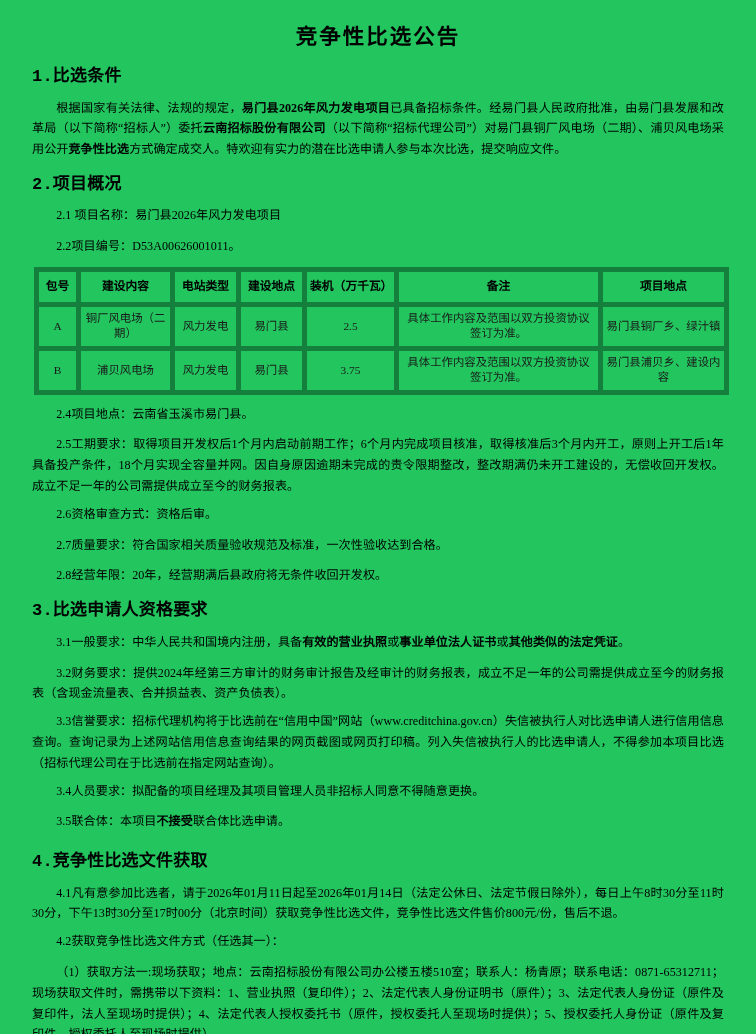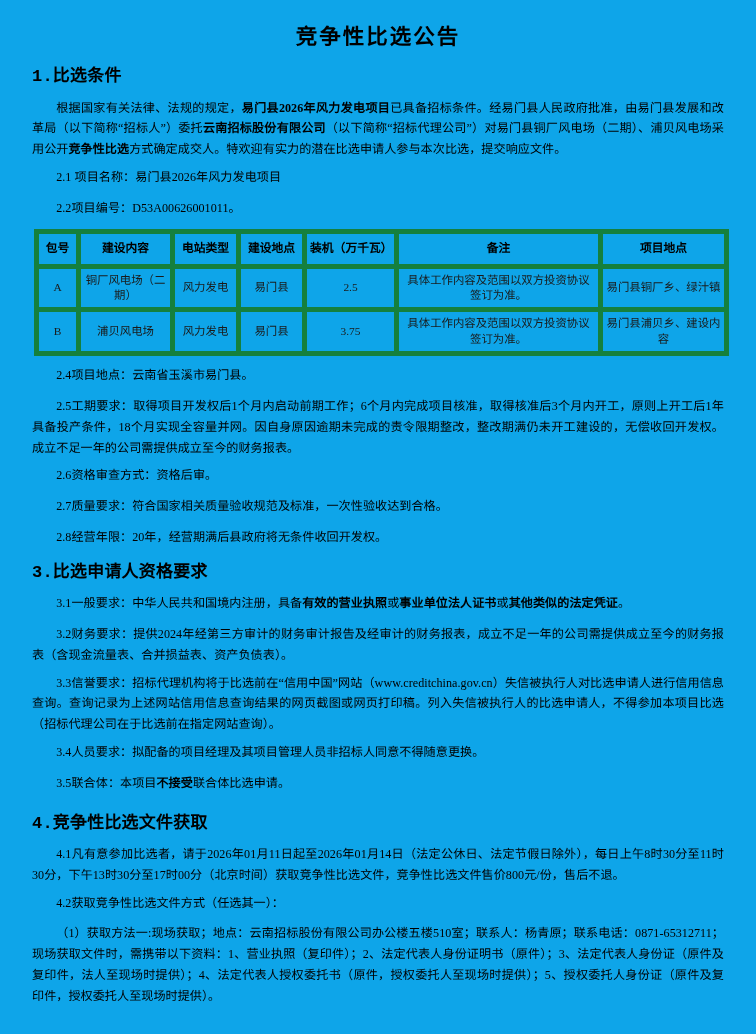--- a/index.html
+++ b/index.html
@@ -9,21 +9,21 @@
   }
   body {
     font-family: "Liberation Serif", "DejaVu Serif", serif;
     color: #000000;
   }
   .page {
     position: relative;
     width: 756px;
     height: 1034px;
     margin: 0 auto;
-    background: #0ea5e9;
+    background: #22c55e;
     box-sizing: border-box;
     padding: 0 32px;
     overflow: hidden;
   }
   .doc-title {
     text-align: center;
     font-size: 21.5px;
     font-weight: bold;
     letter-spacing: 2px;
     margin: 22px 0 0 0;
@@ -91,20 +91,21 @@
 </head>
 <body>
 
 <div class="page">
 
   <h1 class="doc-title">竞争性比选公告</h1>
 
   <div class="h2">1.比选条件</div>
   <p class="body"><span>根据国家有关法律、法规的规定，</span><b>易门县2026年风力发电项目</b><span>已具备招标条件。经易门县人民政府批准，由易门县发展和改革局（以下简称“招标人”）委托</span><b>云南招标股份有限公司</b><span>（以下简称“招标代理公司”）对易门县铜厂风电场（二期）、浦贝风电场采用公开</span><b>竞争性比选</b><span>方式确定成交人。特欢迎有实力的潜在比选申请人参与本次比选，提交响应文件。</span></p>
 
+  <div class="h2">2.项目概况</div>
   <p class="body sub">2.1 项目名称：易门县2026年风力发电项目</p>
   <p class="body sub">2.2项目编号：D53A00626001011。</p>
 
   <table class="pkg">
     <colgroup>
       <col class="col-pkg">
         <col class="col-content">
         <col class="col-type">
         <col class="col-place">
         <col class="col-cap">

